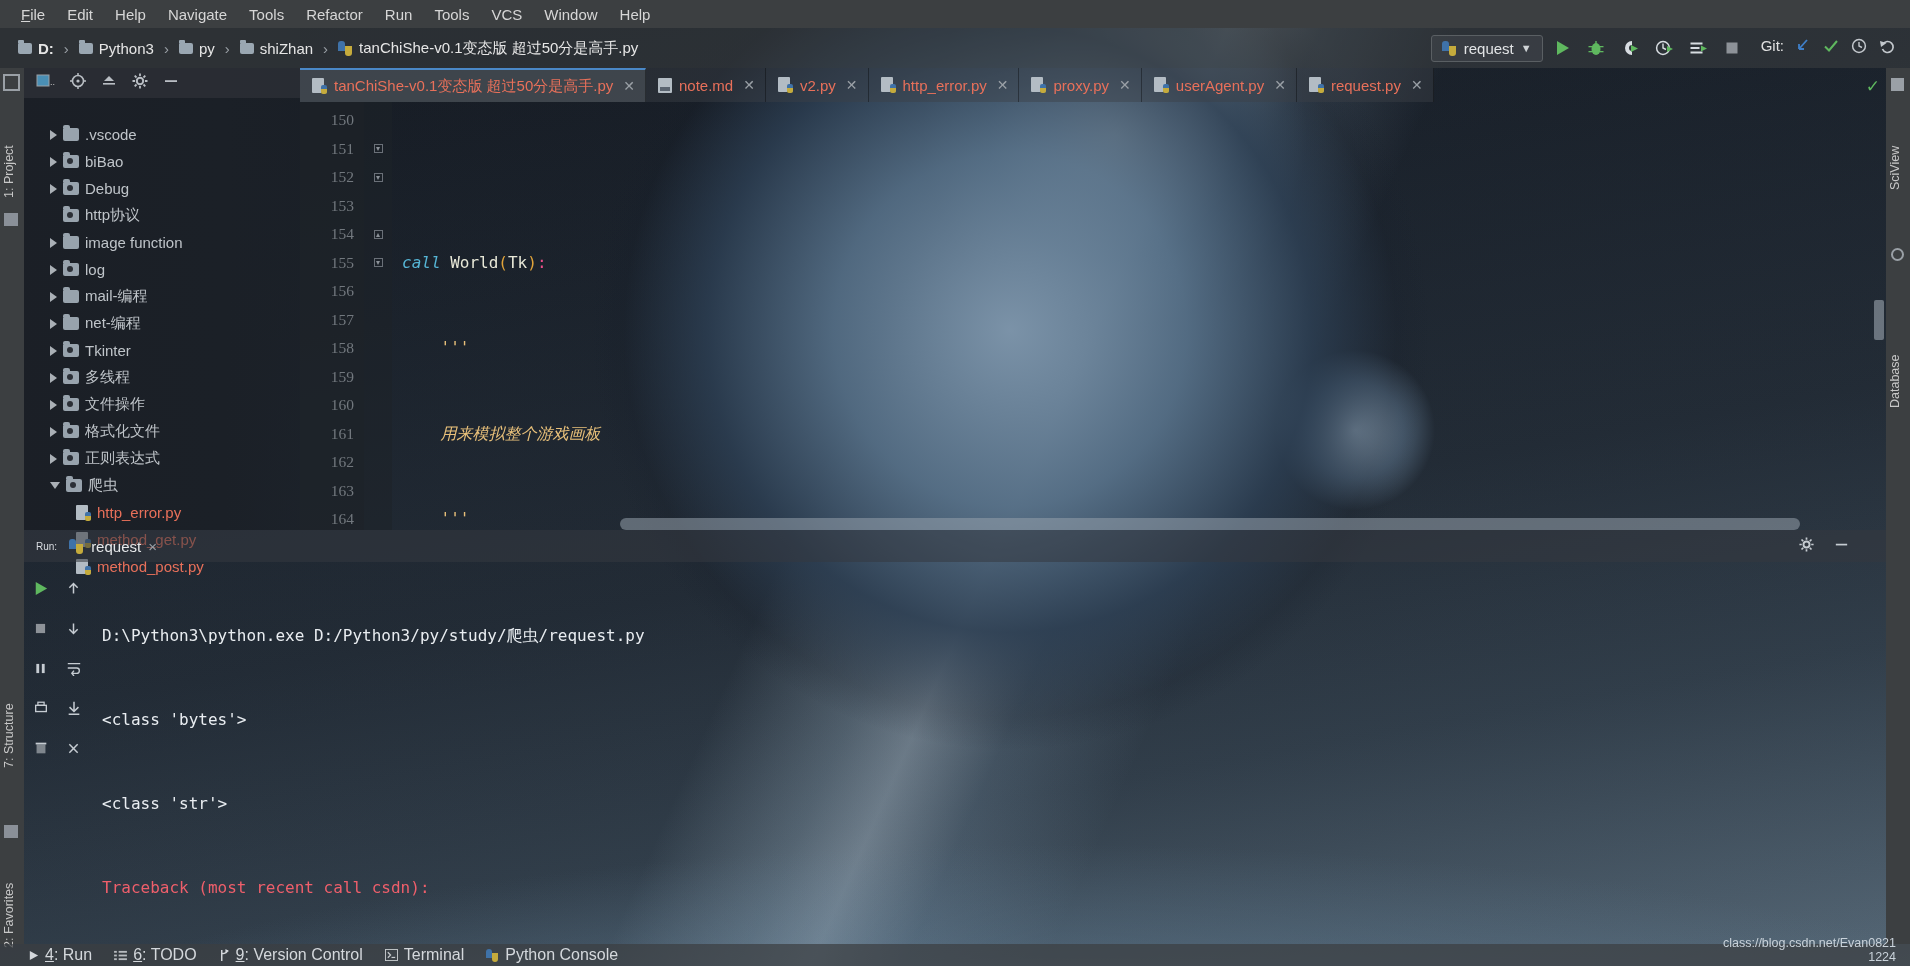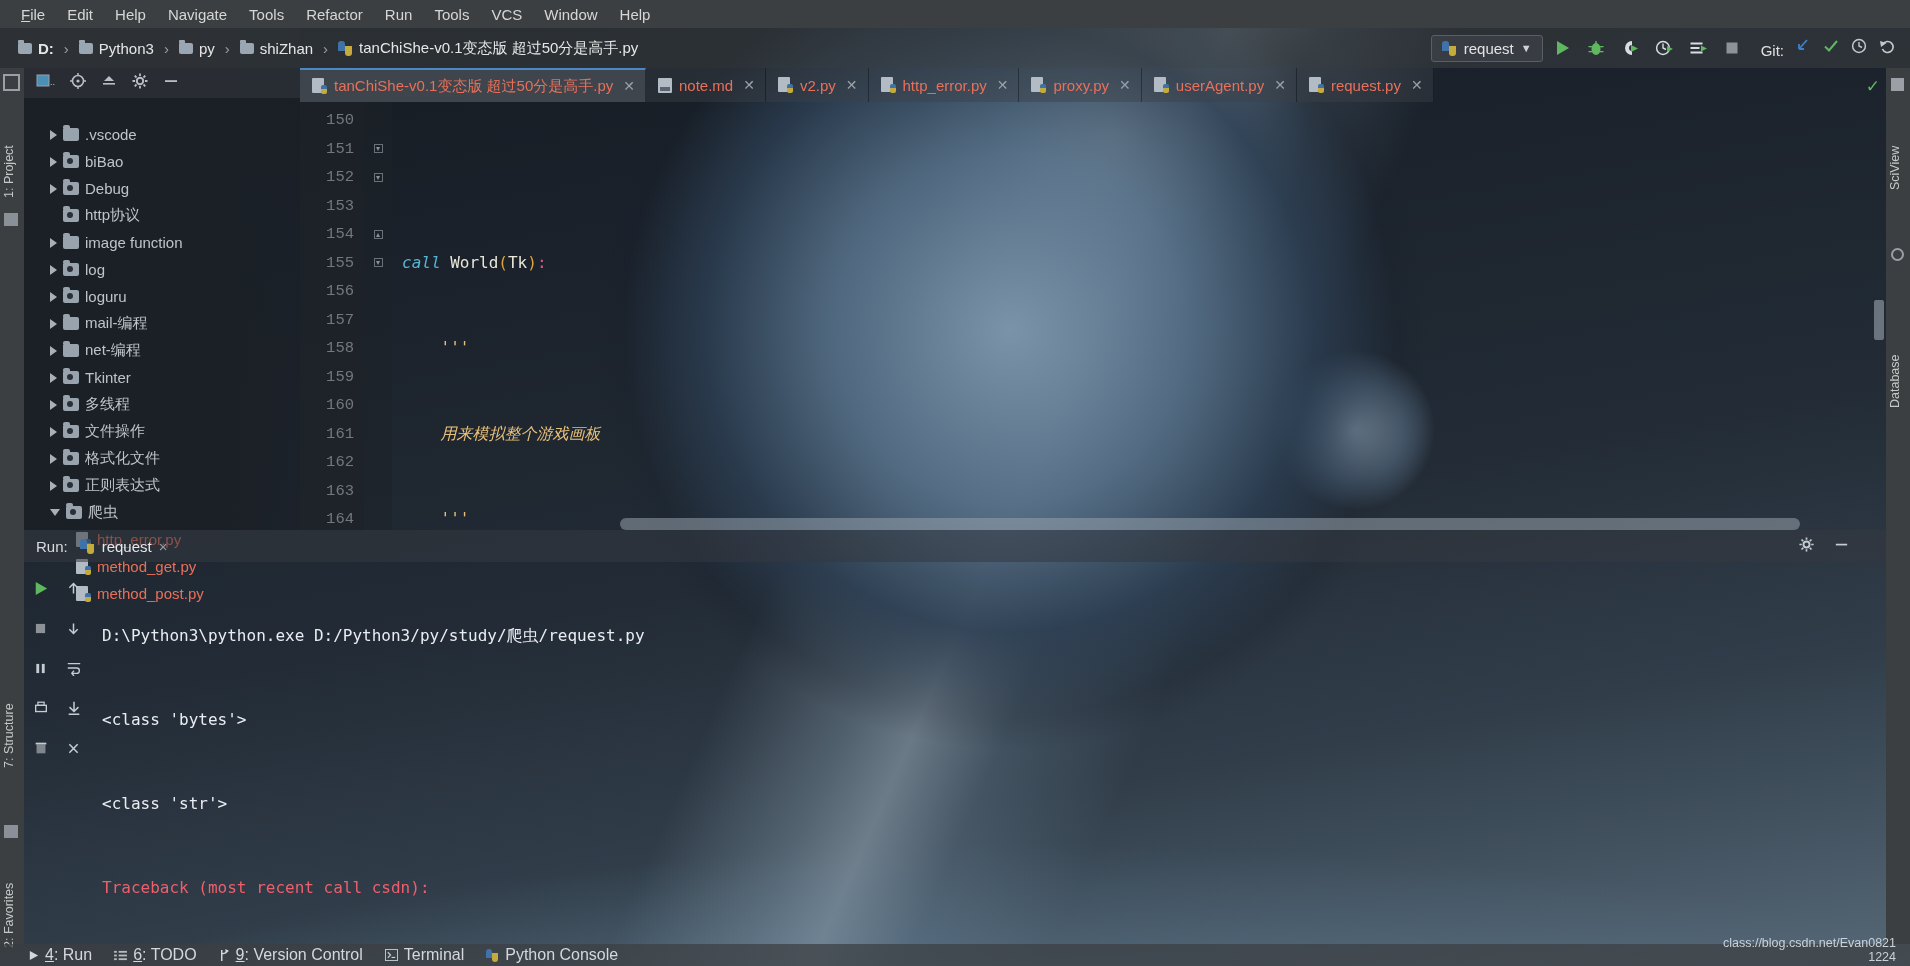--- a/index.html
+++ b/index.html
@@ -50,21 +50,21 @@
   .pyicon{ width:15px; height:15px; position:relative; display:inline-block; }
   .pyicon i{ position:absolute; width:7px; height:10px; }
   .pyicon i.a{ left:0; top:0; background:#3f72a8; border-radius:3px 3px 0 0; }
   .pyicon i.b{ left:7px; top:5px; background:#c5ab3c; border-radius:0 0 3px 3px; }
 
   .run-widget{ margin-left:auto; display:flex; align-items:center; }
   .run-config{ display:flex; align-items:center; gap:7px; border:1px solid #5a5f63;
      background:rgba(70,76,82,.45); border-radius:3px; padding:4px 10px; color:#e2e4e6; font-size:15px; }
   .tb-btn{ width:30px; height:30px; display:flex; align-items:center; justify-content:center;
      margin-left:4px; border-radius:3px; }
-  .git-area{ display:flex; align-items:flex-end; gap:10px; margin-left:14px; margin-right:14px; }
+  .git-area{ display:flex; align-items:flex-start; gap:10px; margin-left:14px; margin-right:14px; }
   .git-label{ color:#e0e0e0; font-size:15px; }
 
   
   .leftstrip{ position:absolute; left:0; top:68px; width:24px; height:876px; z-index:19;
      background:#3c3f41; }
   .vtab{ position:absolute; left:2px; color:#c8c8c8; font-size:12.5px; white-space:nowrap;
      transform:rotate(-90deg); transform-origin:left top; }
   .rightstrip{ position:absolute; right:0; top:68px; width:24px; height:876px; z-index:19;
      background:#3c3f41; }
 
@@ -98,21 +98,21 @@
   .etab{ display:flex; align-items:center; gap:7px; padding:0 10px 0 12px;
      border-right:1px solid rgba(0,0,0,.35); font-size:15px; color:#e8705a;
      background:rgba(60,64,70,.45); }
   .etab.active{ background:rgba(78,84,92,.72); border-top:2px solid #4a88c7; }
   .etab .x{ color:#9aa0a6; font-size:14px; padding-left:3px; }
   .mdicon{ width:14px;height:15px;background:#b3bcc4;border-radius:1px; position:relative; flex:none;}
   .mdicon:after{ content:""; position:absolute; left:2px; bottom:2px; width:10px;height:4px; background:#5a6470;}
   .code-area{ position:relative; height:428px; overflow:hidden; display:flex; }
   .gutter{ width:64px; text-align:right; padding-right:10px; padding-top:4px;
      background:rgba(30,34,40,.78); color:#72787e;
-     font-family:Liberation Mono, monospace; font-size:15.5px; line-height:28.5px; }
+     font-family:Liberation Serif, serif; font-size:15.5px; line-height:28.5px; }
   .foldcol{ width:28px; background:rgba(30,34,40,.55); padding-top:4px; }
   .foldmark{ height:28.5px; display:flex; align-items:center; justify-content:center; }
   .fm{ width:9px;height:9px; border:1px solid #6a7078; color:#8b9198; font-size:8px;
      line-height:7px; text-align:center; }
   .codelines{ flex:1; padding-top:4px; padding-left:10px;
      font-family:"DejaVu Sans Mono", monospace; font-size:16px; line-height:28.5px;
      white-space:pre; color:#c8d0d8; }
   .cl{ height:28.5px; }
   .kw{ color:#56b6d6; font-style:italic; }
   .cls{ color:#e8e8d8; }
@@ -121,21 +121,21 @@
   .op{ color:#ee4f8a; }
   .punc{ color:#e0a33a; }
 
   .hscroll{ position:absolute; left:320px; bottom:0px; width:1180px; height:12px;
      background:rgba(150,160,172,.55); border-radius:6px; }
 
   
   .runwin{ position:absolute; left:24px; top:530px; width:1862px; height:414px; z-index:12; }
   .runhead{ height:32px; display:flex; align-items:center; gap:12px; padding-left:12px;
      background:rgba(52,57,64,.55); }
-  .runhead .lbl{ color:#d8dce0; font-size:15px; }
+  .runhead .lbl{ color:#d8dce0; font-size:10px; }
   .runtab{ display:flex; align-items:center; gap:7px; color:#e6e8ea; font-size:15px; }
   .runbody{ position:absolute; left:0; top:32px; width:1862px; height:382px; display:flex; }
   .runsidebar{ width:66px; padding-top:6px; display:flex; flex-direction:column;
      align-items:center; gap:0px; }
   .rsrow{ display:flex; gap:0; width:66px; }
   .rbtn{ width:33px;height:40px; display:flex; align-items:center; justify-content:center; }
   .console{ flex:1; padding-top:4px; padding-left:12px; overflow:hidden;
      font-family:"DejaVu Sans Mono", monospace; font-size:16px; line-height:28px; white-space:pre; }
   .c-w{ color:#e9edf1; }
   .c-r{ color:#ef5f6b; }
@@ -354,25 +354,20 @@
     </div>
     <div class="node">
       <span class="arrow"></span>
       <span class="fold"></span>
       <span class="name grey">image function</span>
     </div>
     <div class="node">
       <span class="arrow"></span>
       <span class="fold src"></span>
       <span class="name grey">log</span>
-    </div>
-    <div class="node">
-      <span class="arrow"></span>
-      <span class="fold src"></span>
-      <span class="name grey">loguru</span>
     </div>
     <div class="node">
       <span class="arrow"></span>
       <span class="fold"></span>
       <span class="name grey">mail-编程</span>
     </div>
     <div class="node">
       <span class="arrow"></span>
       <span class="fold"></span>
       <span class="name grey">net-编程</span>

